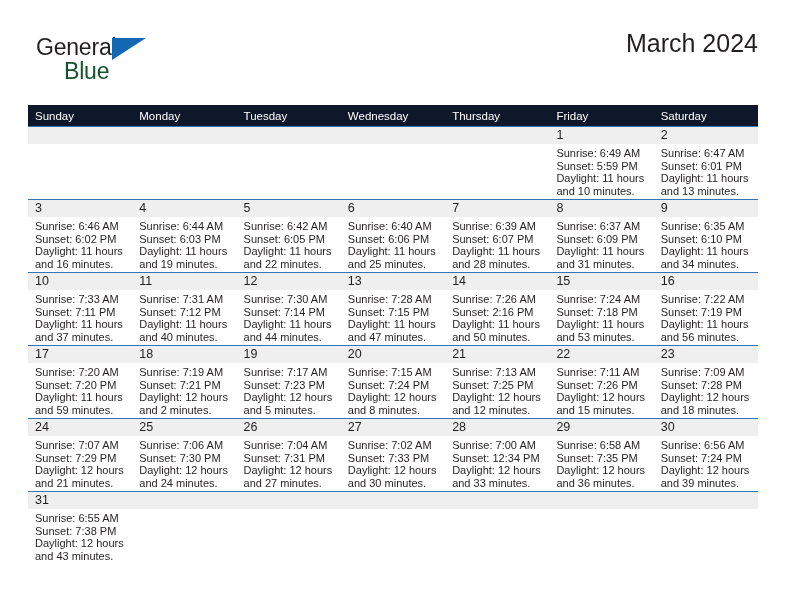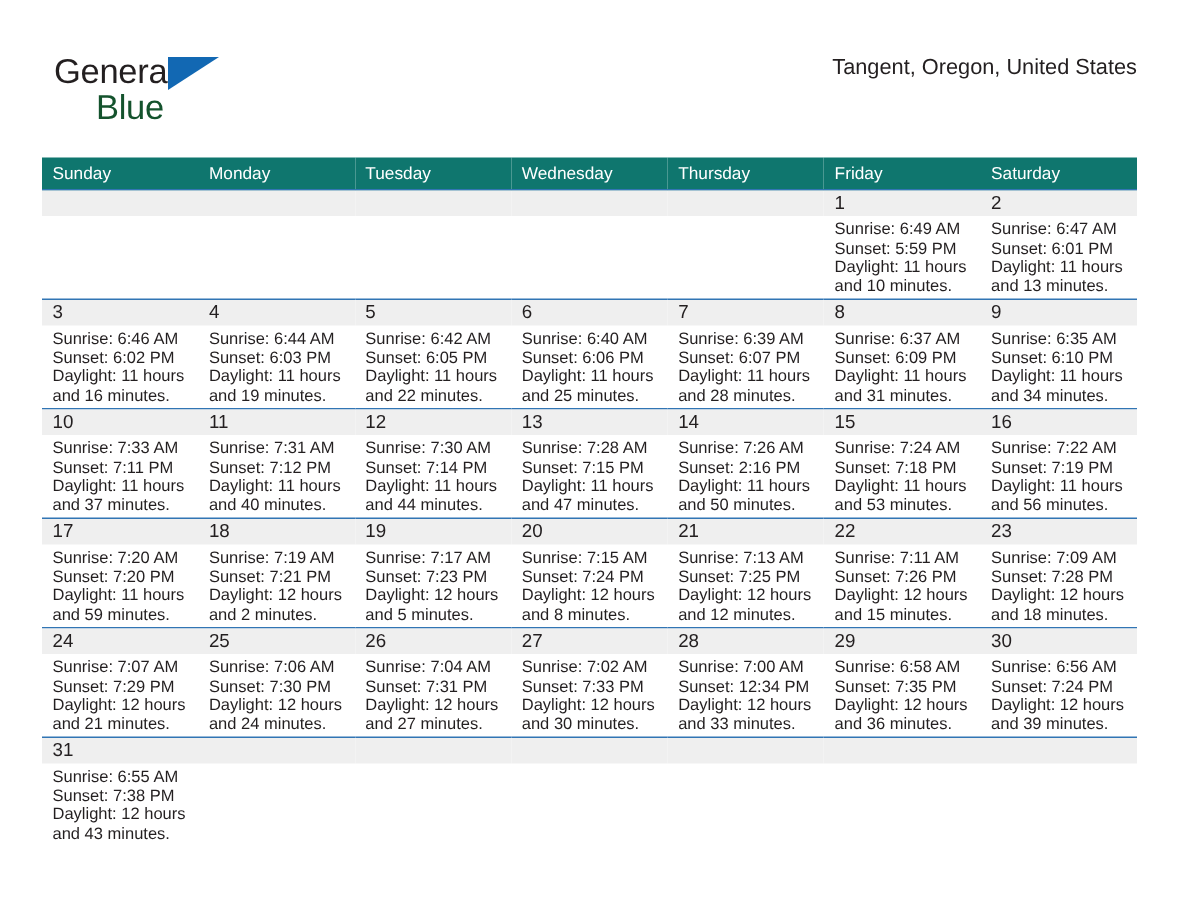--- a/index.html
+++ b/index.html
@@ -88,21 +88,21 @@
     position: absolute;
     left: 28px;
     top: 105px;
     width: 730px;
     border-collapse: collapse;
     table-layout: fixed;
   }
   .calendar col { width: 104.28px; }
 
   thead th {
-    background: #0f766e;
+    background: #0f172a;
     color: #ffffff;
     font-size: 11.5px;
     font-weight: normal;
     text-align: left;
     padding: 4px 0 4px 7px;
     height: 13px;
     vertical-align: middle;
   }
 
   tbody td {
@@ -142,21 +142,21 @@
 
   <div class="header">
 
     <div class="logo">
       <span class="logo-general">General</span>
       <span class="logo-tri"></span>
       <span class="logo-blue">Blue</span>
     </div>
 
     <div class="title-block">
-      <div class="cal-subtitle">Tangent, Oregon, United States</div>
+      <div class="cal-title">March 2024</div>
     </div>
 
   </div>
 
   <table class="calendar">
     <colgroup>
       <col>
         <col>
         <col>
         <col>

